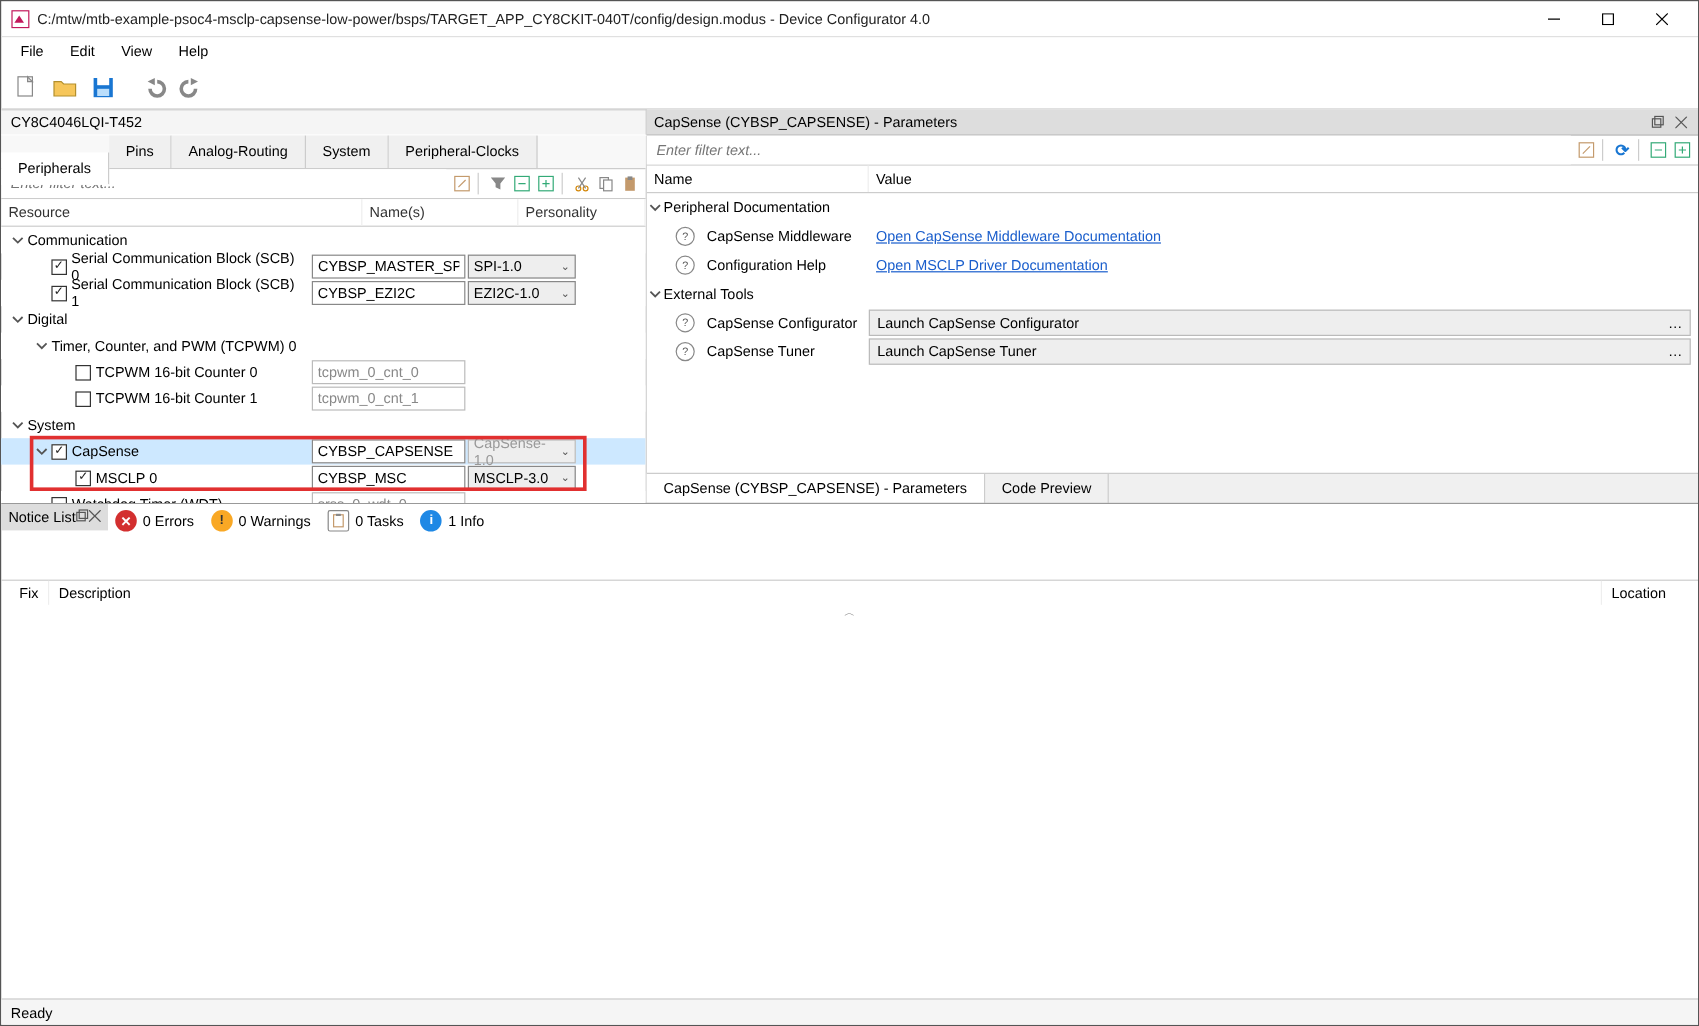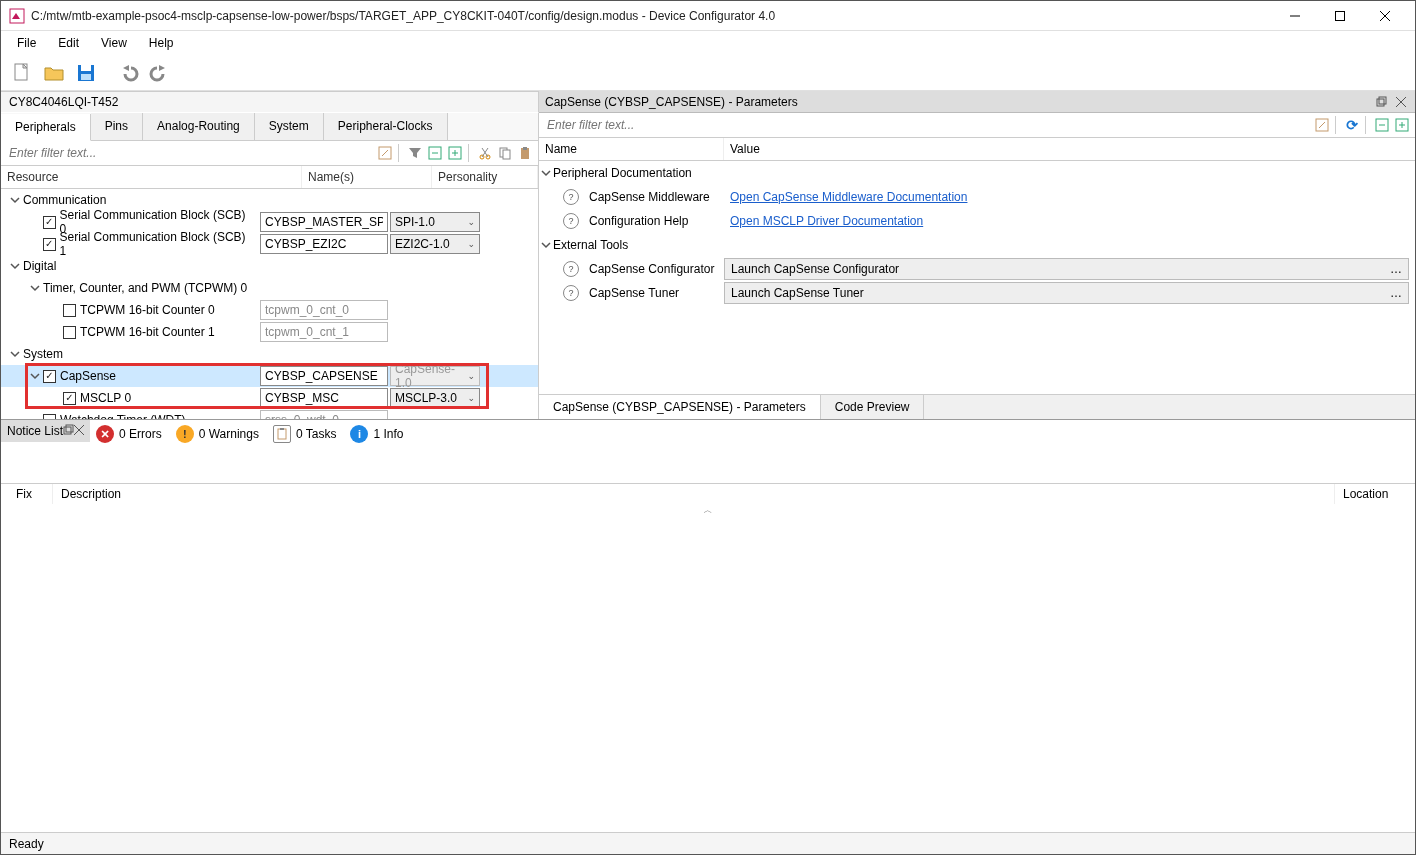--- a/index.html
+++ b/index.html
@@ -24,21 +24,21 @@
 
 .device-label { height: 22px; padding: 3px 8px; border-right: 1px solid #ccc; width: 538px; background:#f5f5f5; border-top:1px solid #ccc; border-bottom:1px solid #fff; }
 
 
 .main-split { display: flex; flex: 1; min-height: 0; }
 
 
 .left-pane { width: 538px; display: flex; flex-direction: column; border-right: 1px solid #ccc; }
 .tabs-row { display: flex; background: #f8f8f8; border-bottom: 1px solid #ccc; }
 .tab { padding: 6px 14px; border-right: 1px solid #ccc; cursor: pointer; background:#f0f0f0; }
-.tab.active { background: #fff; border-bottom: 1px solid #fff; position: relative; top: 1px; }
+.tab.active { background: #fff; border-bottom: 1px solid #fff; position: relative; top: 14px; }
 
 .filter-row { display: flex; align-items: center; border-bottom: 1px solid #ccc; }
 .filter-input { flex: 1; border: none; padding: 5px 8px; font-style: italic; color: #777; outline: none; }
 .filter-icons { display: flex; gap: 2px; padding: 0 4px; }
 .icon-btn { width: 18px; height: 18px; display: flex; align-items: center; justify-content: center; cursor: pointer; border-radius:2px;}
 
 
 .tree-header { display: flex; background: #fff; border-bottom: 1px solid #ccc; }
 .tree-header .col { padding: 4px 6px; border-right: 1px solid #eee; font-weight: normal; color:#333;}
 .col-resource { width: 301px; }
@@ -102,21 +102,21 @@
 .notice-row { height:28px; display:flex; align-items:center; gap:14px; padding:0 6px;}
 .badge { display:flex; align-items:center; gap:5px;}
 .badge .bicon { width:18px; height:18px; border-radius:50%; display:flex; align-items:center; justify-content:center; color:#fff; font-weight:bold; font-size:11px;}
 .bicon.err{background:#d32f2f;}
 .bicon.warn{background:#f9a825; color:#333;}
 .bicon.task{background:#fff; border:1px solid #888; border-radius:2px;}
 .bicon.info{background:#1e88e5;}
 
 .notice-cols { display:flex; border-top:1px solid #ccc;}
 .notice-cols .ncol { padding:3px 8px; border-right:1px solid #eee;}
-.ncol.fix{width:52px;padding-left:15px;}
+.ncol.fix{width:40px;padding-left:15px;}
 .ncol.desc{flex:1;}
 .ncol.loc{width:80px; border-right:none;}
 
 .notice-body { flex:1; overflow:auto; position:relative;}
 .splitter-handle { position:absolute; left:50%; top:0; transform:translateX(-50%); font-size:9px; color:#888; cursor:ns-resize;}
 
 .statusbar { height:22px; border-top:1px solid #ccc; display:flex; align-items:center; padding:0 8px; background:#f5f5f5;}
 
 .reload-icon{ color:#1976d2; font-size:14px; font-weight:bold;}
 </style>

